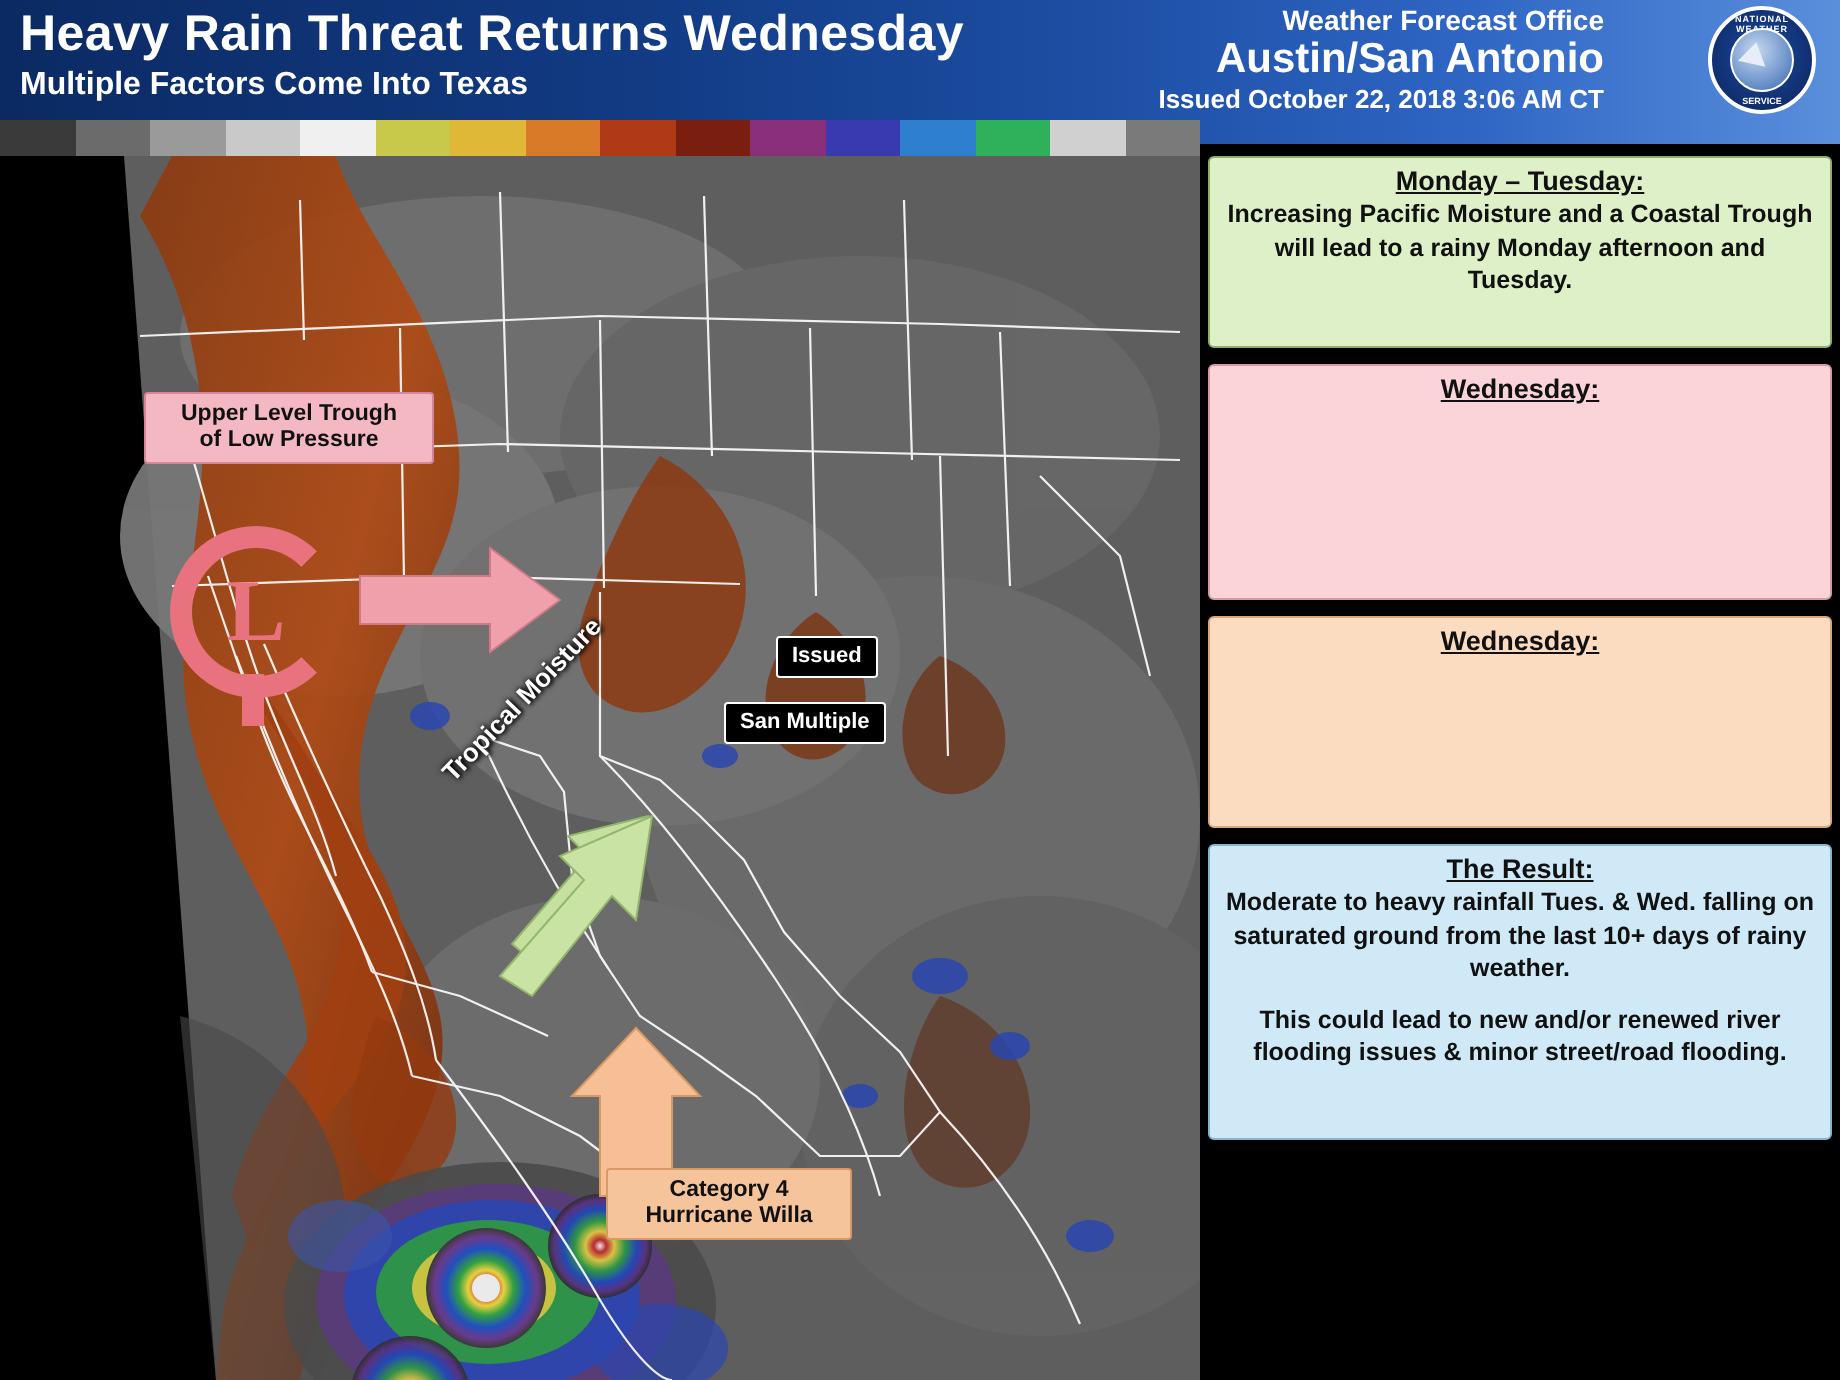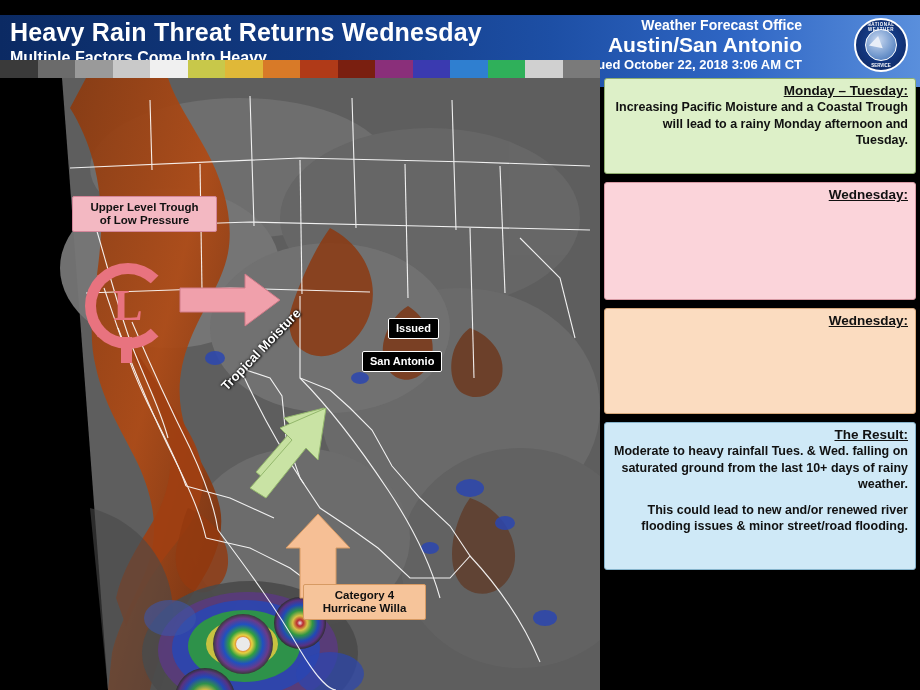--- a/index.html
+++ b/index.html
@@ -16,21 +16,21 @@
   #graphic {
     position: relative;
     width: 920px;
     height: 690px;
     background: #000;
   }
 
   
   .header {
     position: absolute;
-    left: 0; top: 15px;
+    left: 0; top: 0;
     width: 920px;
     height: 72px;
     background: linear-gradient(to right, #0b2a63 0%, #123b84 35%, #1d4fa5 60%, #2f66c4 80%, #5a8fdc 100%);
     overflow: hidden;
   }
   .header-title {
     position: absolute;
     left: 10px; top: 3px;
     color: #ffffff;
     font-size: 25px;
@@ -229,21 +229,21 @@
     height: 612px;
   }
   .panel {
     position: absolute;
     left: 0;
     width: 312px;
     box-sizing: border-box;
     border: 1px solid #6a6a6a;
     border-radius: 3px;
     padding: 4px 7px 6px 7px;
-    text-align: right;
+    text-align: center;
     color: #111;
   }
   .panel-title {
     font-size: 13.5px;
     font-weight: bold;
     text-decoration: underline;
     margin-bottom: 1px;
     display: block;
   }
   .panel-body {
@@ -254,21 +254,21 @@
   }
   .panel-body + .panel-body { margin-top: 9px; }
 </style>
 </head>
 <body>
 
 <div id="graphic">
 
   <div class="header">
     <div class="header-title">Heavy Rain Threat Returns Wednesday</div>
-    <div class="header-subtitle">Multiple Factors Come Into Heavy</div>
+    <div class="header-subtitle">Multiple Factors Come Into Texas</div>
     <div class="header-office">Weather Forecast Office</div>
     <div class="header-city">Austin/San Antonio</div>
     <div class="header-issued">Issued October 22, 2018 3:06 AM CT</div>
     <div class="nws-logo">
       <div class="ring-text">NATIONAL WEATHER</div>
       <div class="seal-inner"></div>
       <div class="seal-bird"></div>
       <div class="ring-text-bottom">SERVICE</div>
     </div>
   </div>
@@ -434,21 +434,21 @@
     </div>
 
     <div class="map-label callout-peach" style="left:303px; top:506px; width:123px;text-align:center;">
       <span>Category 4</span><br>
       <span>Hurricane Willa</span>
     </div>
 
     <div class="tropical-moisture">Tropical Moisture</div>
 
     <div class="map-label city-label" style="left:388px; top:240px;">Issued</div>
-    <div class="map-label city-label" style="left:362px; top:273px;">San Antonio</div>
+    <div class="map-label city-label" style="left:362px; top:273px;">San Multiple</div>
   </div>
 
   <div class="panels" id="panels">
       <div class="panel" style="top: 0px; min-height: 96px; background: rgb(221, 240, 200); border-color: rgb(143, 174, 110);">
         <span class="panel-title">Monday – Tuesday:</span>
         <span class="panel-body">Increasing Pacific Moisture and a Coastal Trough will lead to a rainy Monday afternoon and Tuesday.</span>
       </div>
       <div class="panel" style="top: 104px; min-height: 118px; background: rgb(251, 212, 218); border-color: rgb(215, 154, 164);">
         <span class="panel-title">Wednesday:</span>
       </div>

